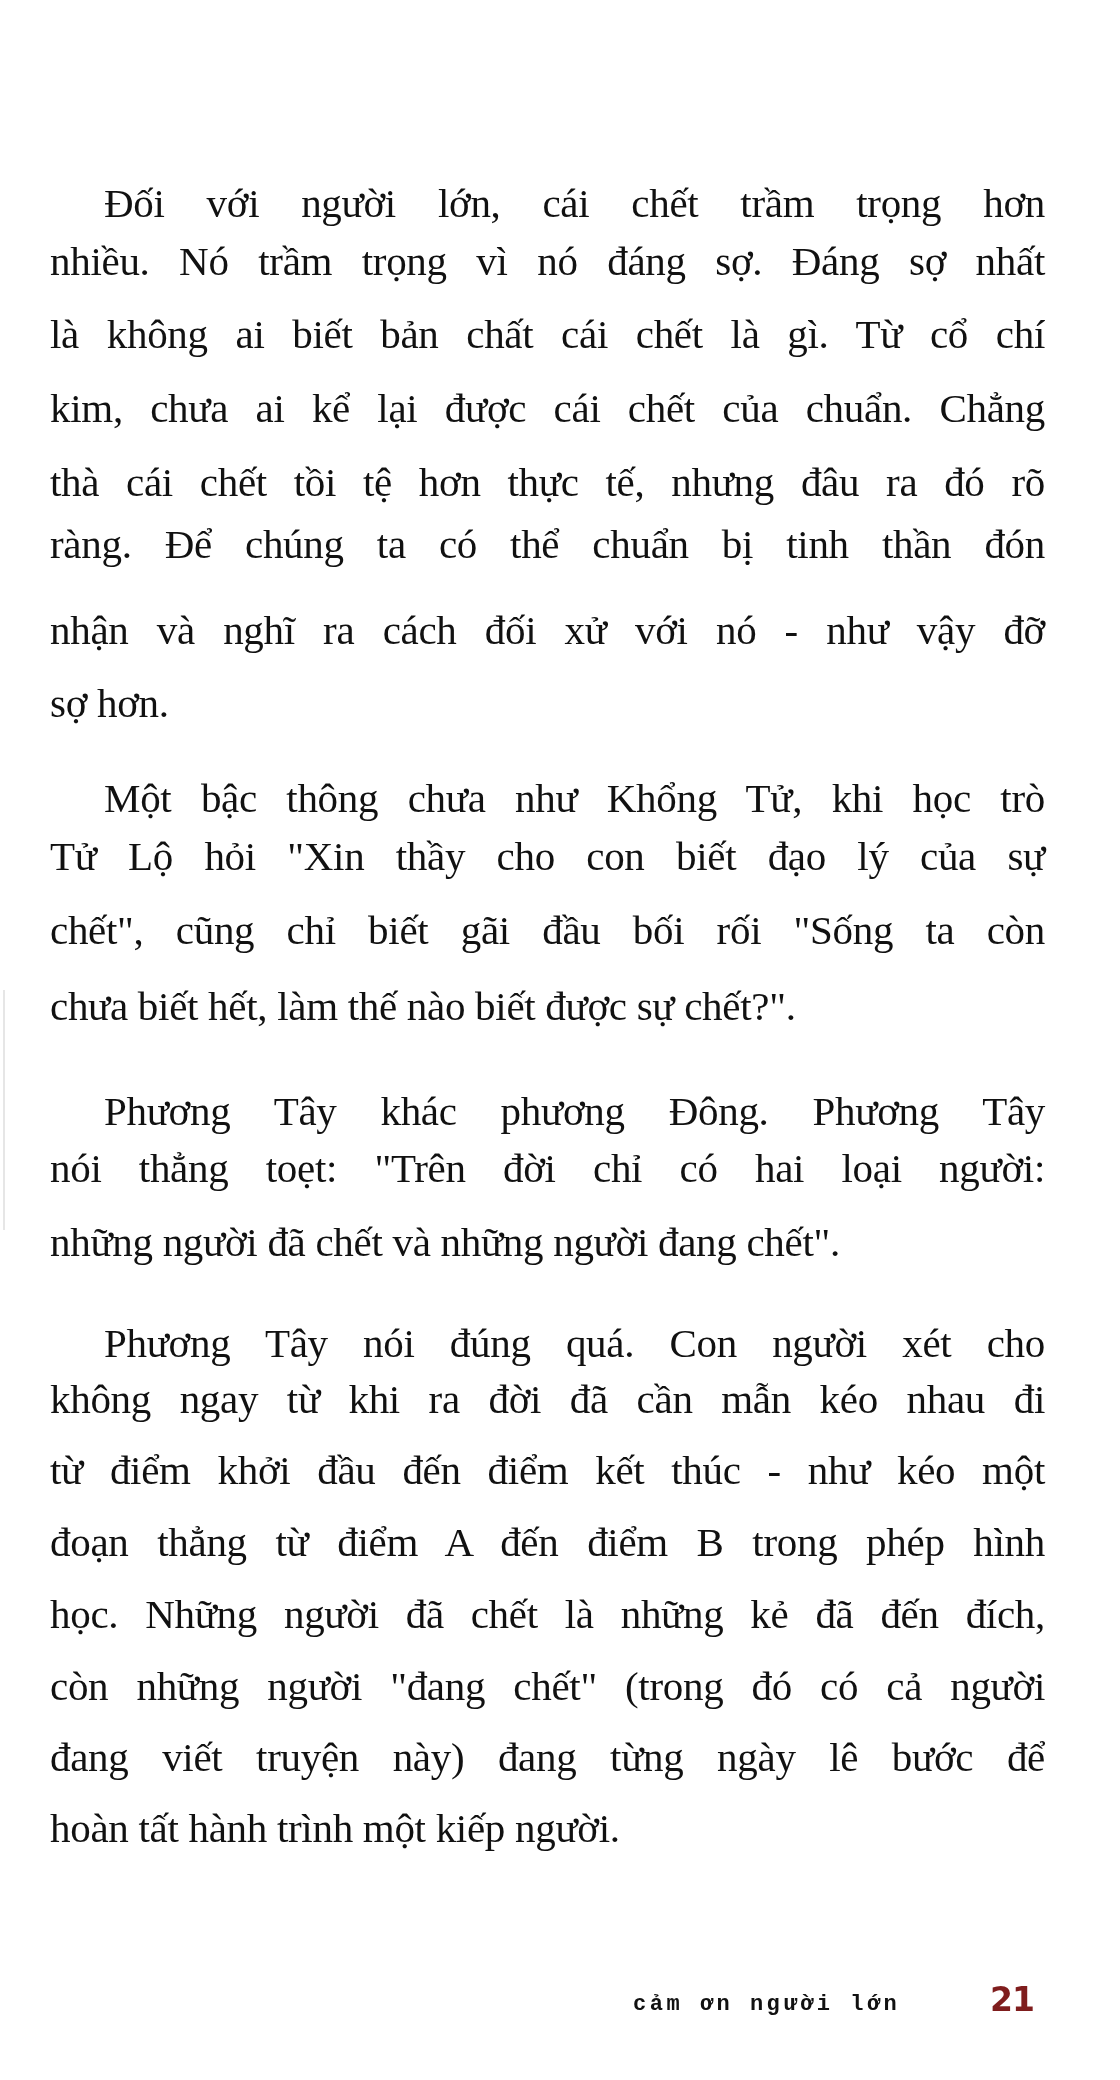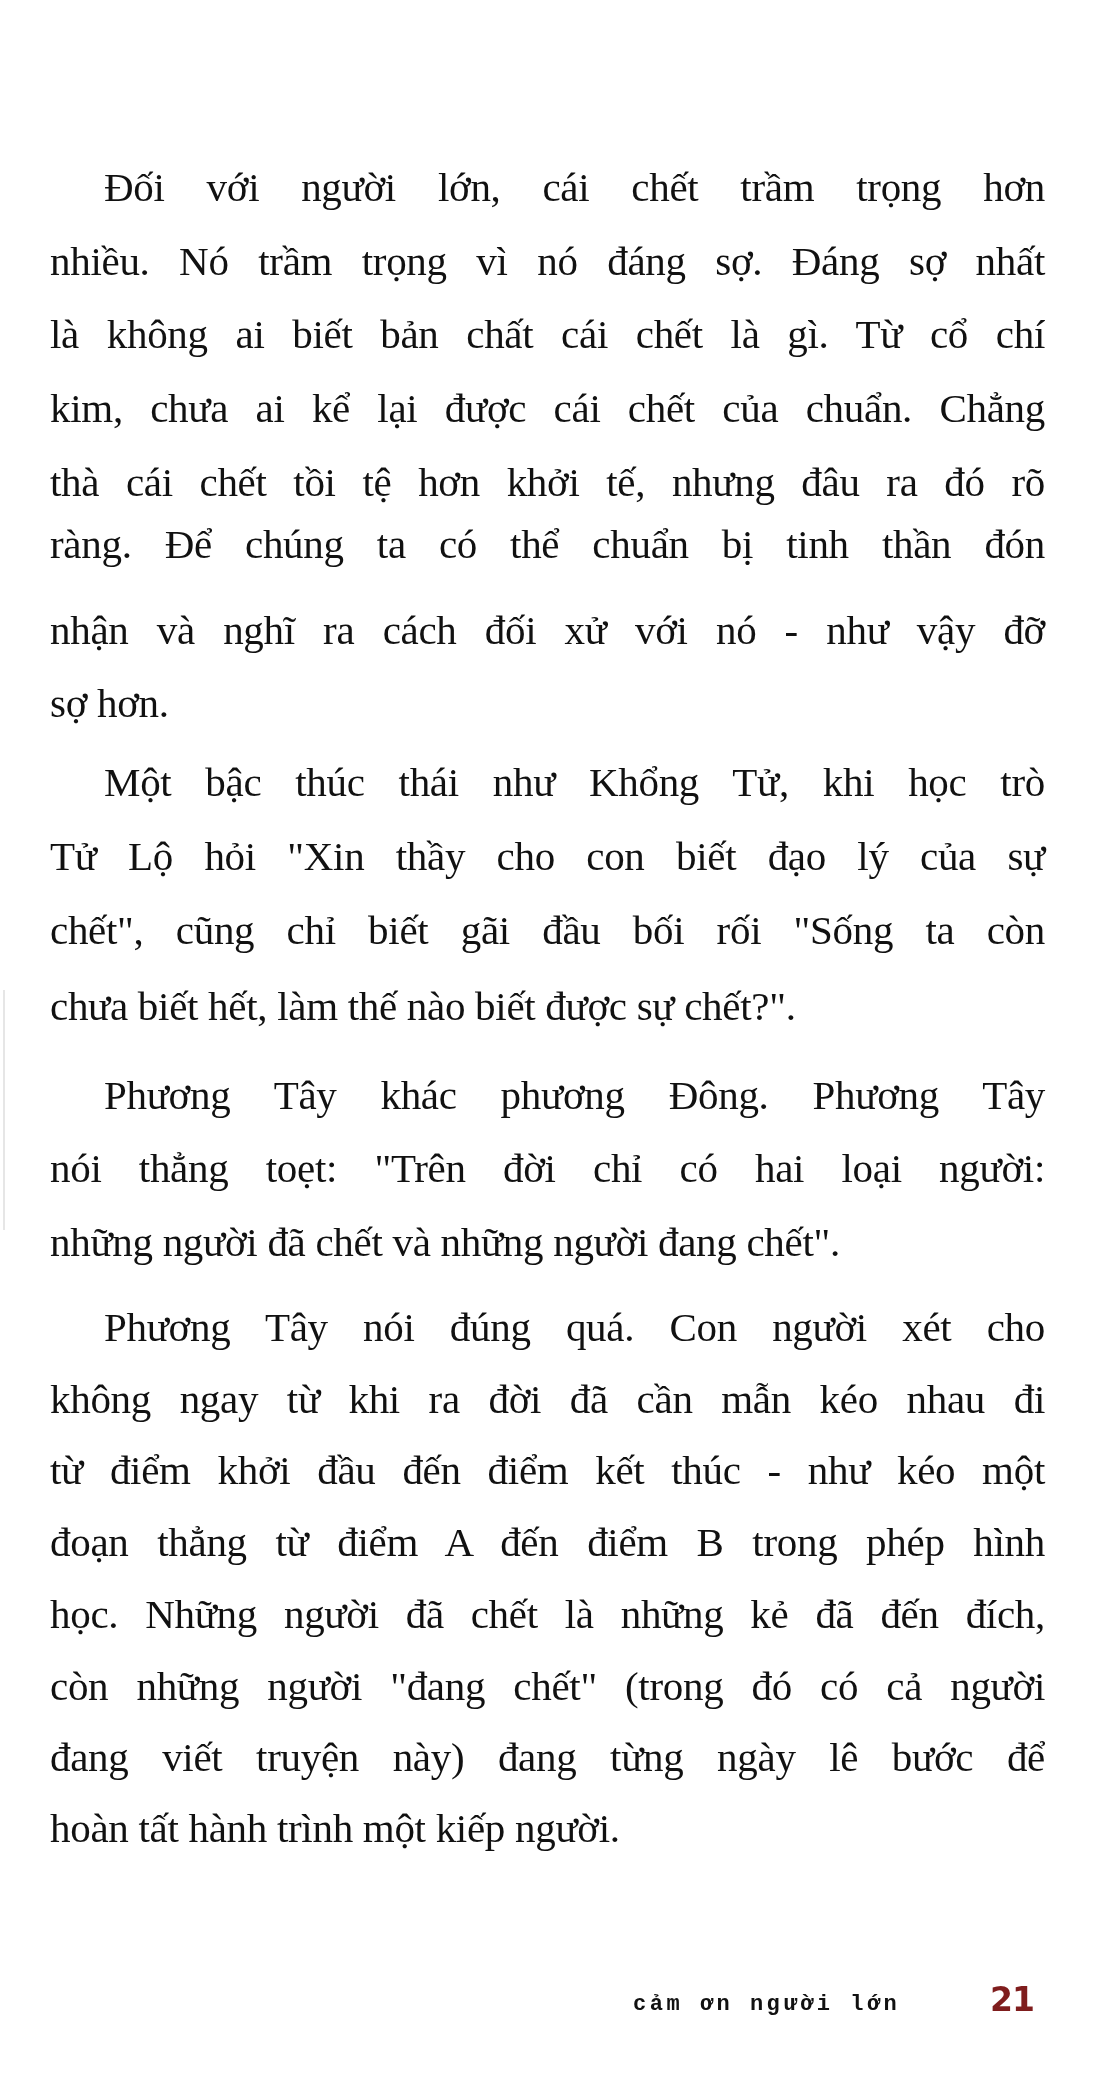--- a/index.html
+++ b/index.html
@@ -38,20 +38,21 @@
     font-size: 41px;
     color: #111111;
     white-space: nowrap;
     text-align: justify;
     text-align-last: justify;
     letter-spacing: -0.3px;
   }
   .line.indent {
     left: 104px;
     width: 941px;
+    margin-top: 16px;
   }
   .line.last {
     text-align-last: left;
   }
   .footer-title {
     position: absolute;
     left: 585px;
     top: 1990px;
     height: 30px;
     line-height: 30px;
@@ -80,28 +81,28 @@
 <body>
 
 <div class="page">
   <div class="scan-edge"></div>
 
   <div>
     <div class="line indent" style="top:157px">Đối với người lớn, cái chết trầm trọng hơn</div>
     <div class="line" style="top:231px">nhiều. Nó trầm trọng vì nó đáng sợ. Đáng sợ nhất</div>
     <div class="line" style="top:304px">là không ai biết bản chất cái chết là gì. Từ cổ chí</div>
     <div class="line" style="top:378px">kim, chưa ai kể lại được cái chết của chuẩn. Chẳng</div>
-    <div class="line" style="top:452px">thà cái chết tồi tệ hơn khởi tế, nhưng đâu ra đó rõ</div>
+    <div class="line" style="top:452px">thà cái chết tồi tệ hơn thực tế, nhưng đâu ra đó rõ</div>
     <div class="line" style="top:514px">ràng. Để chúng ta có thể chuẩn bị tinh thần đón</div>
     <div class="line" style="top:600px">nhận và nghĩ ra cách đối xử với nó - như vậy đỡ</div>
     <div class="line last" style="top:673px">sợ hơn.</div>
   </div>
 
   <div>
-    <div class="line indent" style="top:752px">Một bậc thúc thái như Khổng Tử, khi học trò</div>
+    <div class="line indent" style="top:752px">Một bậc thông chưa như Khổng Tử, khi học trò</div>
     <div class="line" style="top:826px">Tử Lộ hỏi "Xin thầy cho con biết đạo lý của sự</div>
     <div class="line" style="top:900px">chết", cũng chỉ biết gãi đầu bối rối "Sống ta còn</div>
     <div class="line last" style="top:976px">chưa biết hết, làm thế nào biết được sự chết?".</div>
   </div>
 
   <div>
     <div class="line indent" style="top:1065px">Phương Tây khác phương Đông. Phương Tây</div>
     <div class="line" style="top:1138px">nói thẳng toẹt: "Trên đời chỉ có hai loại người:</div>
     <div class="line last" style="top:1212px">những người đã chết và những người đang chết".</div>
   </div>

